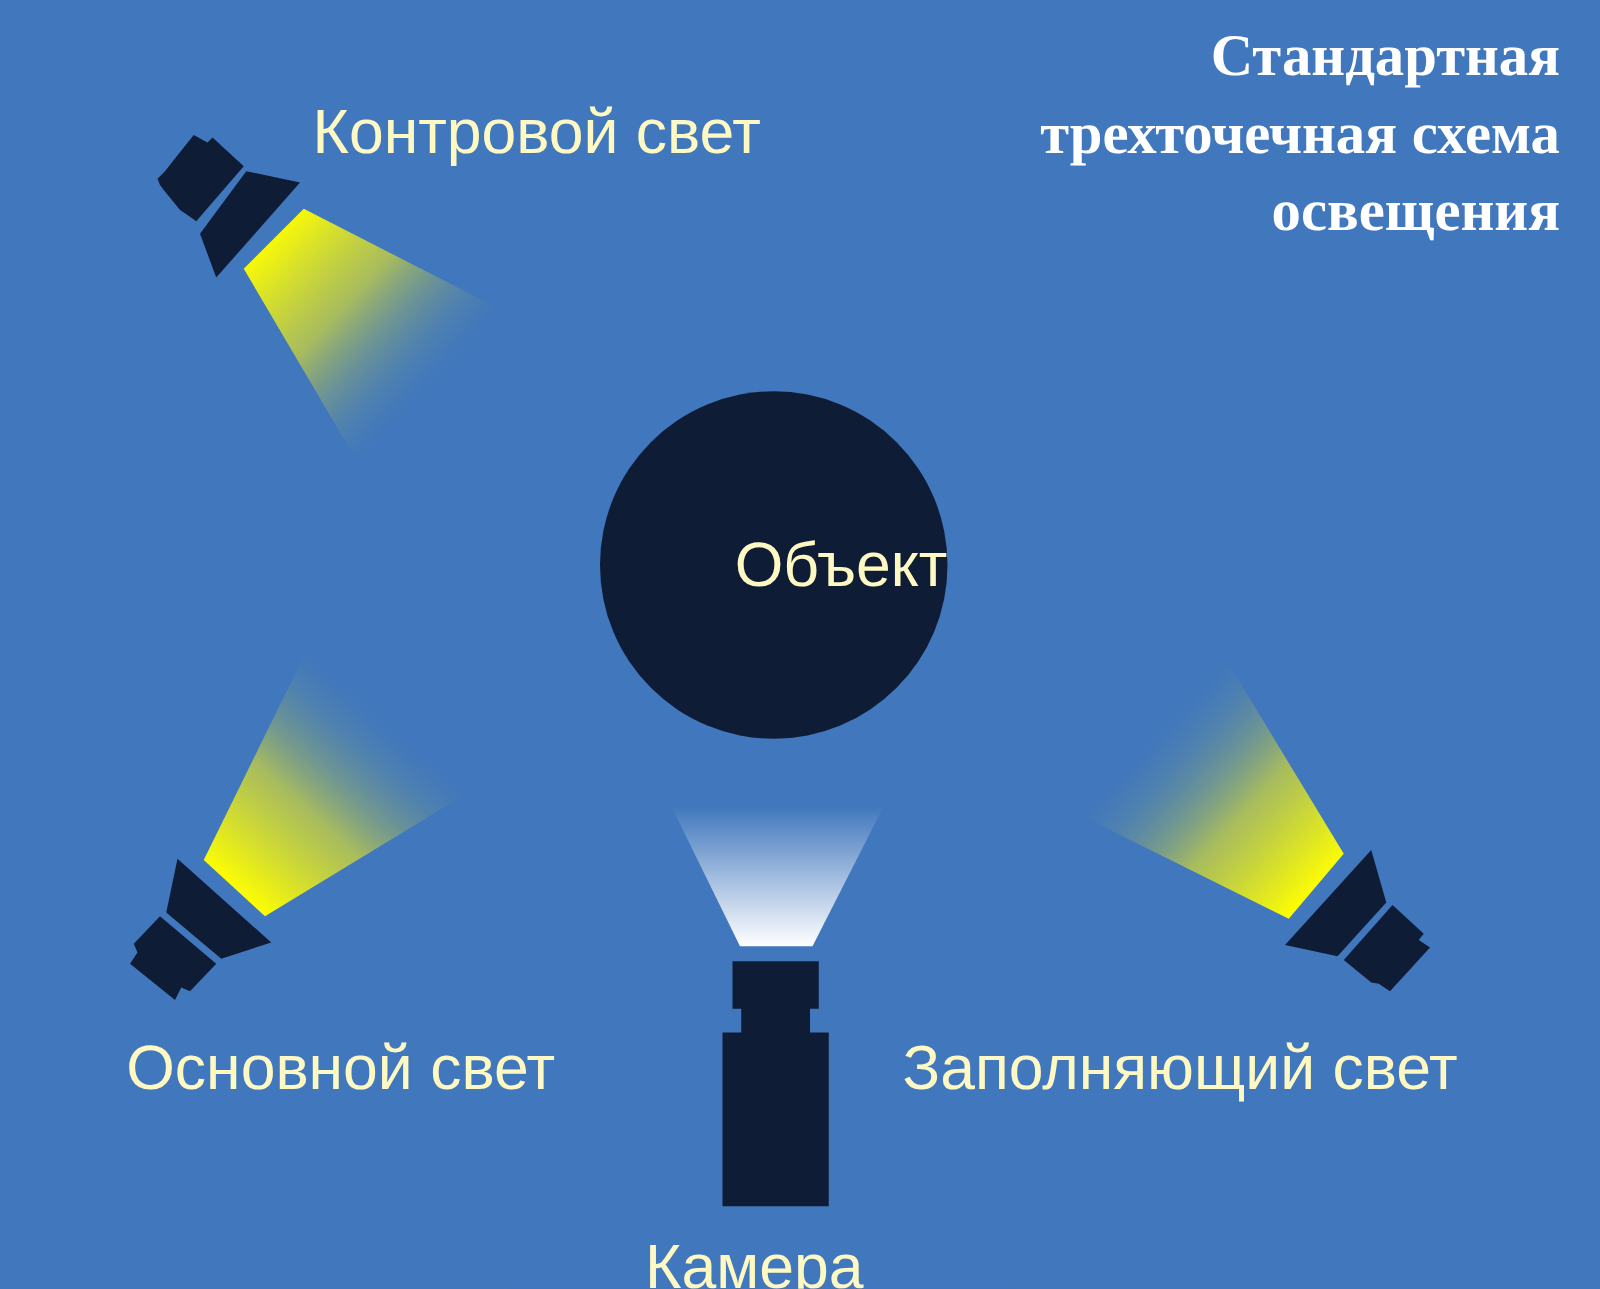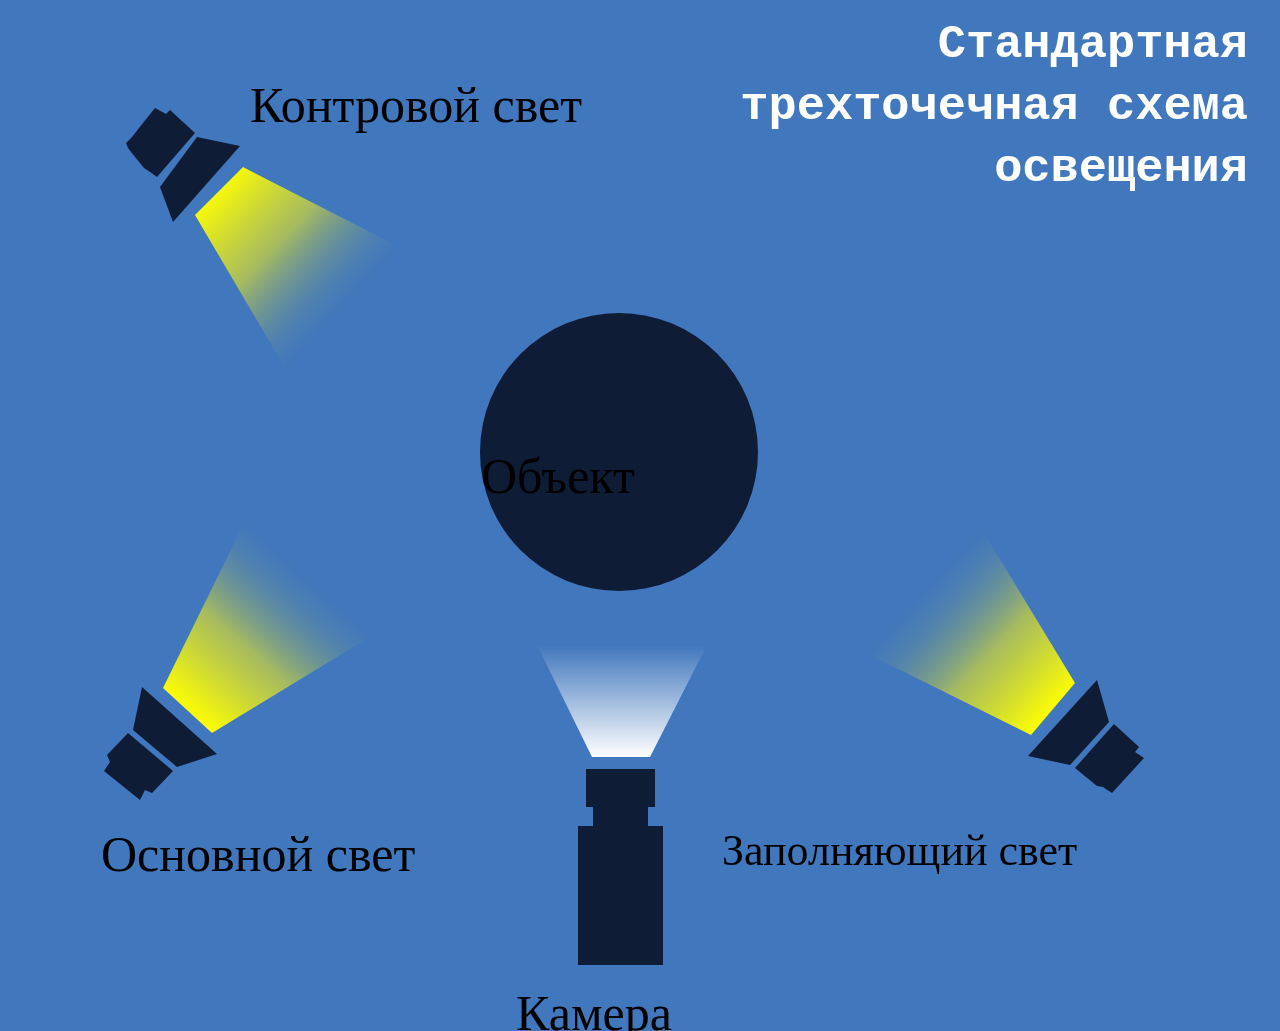--- a/index.html
+++ b/index.html
@@ -4,37 +4,36 @@
 <style>
   html, body { margin: 0; padding: 0; }
   body {
     width: 1280px; height: 1031px; overflow: hidden;
     background: #4077bd;
     font-family: "Liberation Sans", sans-serif;
     position: relative;
   }
   #diagram { position: absolute; left: 0; top: 0; }
   .label {
-    position: absolute; color: #000000; white-space: nowrap;
-    font-family: Liberation Serif, serif;
+    position: absolute; color: #fef9c3; white-space: nowrap;
+    font-family: Liberation Sans, sans-serif;
   }
   .title {
     position: absolute; right: 32px; top: 14px; text-align: right;
     color: #ffffff; font-weight: bold; font-size: 47px; line-height: 62px;
-    font-family: Liberation Mono, monospace;
+    font-family: Liberation Serif, serif;
   }
   .title span { display: block; }
   .lbl-back { left: 250px; top: 76px; font-size: 50px; }
   .lbl-key { left: 101px; top: 825px; font-size: 50px; text-align: right; }
-  .lbl-fill { left: 722px; top: 825px; font-size: 44px; }
+  .lbl-fill { left: 722px; top: 825px; font-size: 50px; }
   .lbl-cam { left: 516px; top: 968px; font-size: 50px; margin-top: 16px; }
   .lbl-obj {
-    left: 481px; top: 423px; width: 277px; text-align: left;
+    left: 481px; top: 423px; width: 277px; text-align: right;
     font-size: 50px;
-    margin-top: 24px;
   }
 </style>
 </head>
 <body>
 
 <svg id="diagram" width="1280" height="1031" viewBox="0 0 1280 1031" xmlns="http://www.w3.org/2000/svg">
   <defs>
     <linearGradient id="gBack" gradientUnits="userSpaceOnUse" x1="210" y1="190" x2="350" y2="320">
       <stop offset="0" stop-color="#ffff00"></stop>
       <stop offset="0.45" stop-color="#b9c74e" stop-opacity="0.85"></stop>

